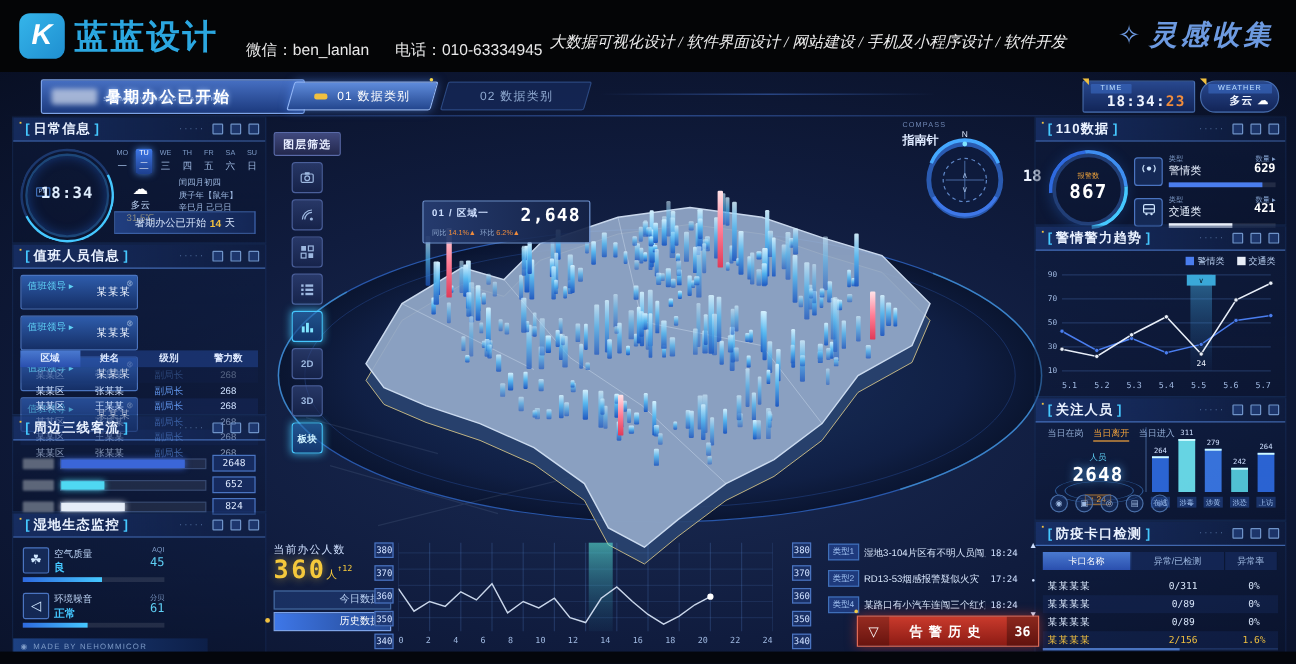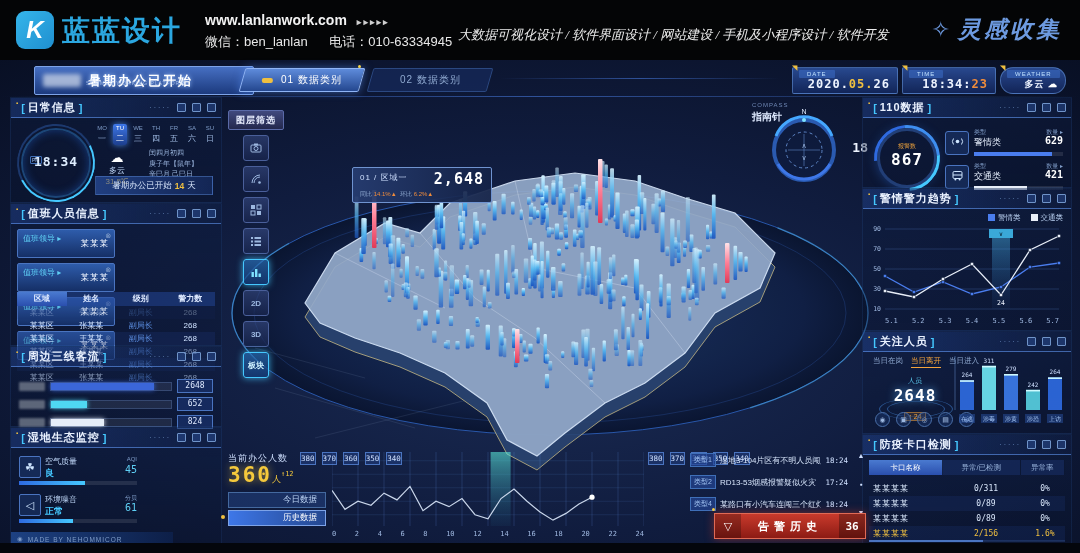--- a/index.html
+++ b/index.html
@@ -128,21 +128,21 @@
   .lbtn svg{display:block;}
   
   #compass{position:absolute;left:748px;top:42px;width:120px;height:96px;}
   #compass .en{position:absolute;left:4px;top:0;font-size:6px;color:#6f87b4;letter-spacing:1px;}
   #compass .cn{position:absolute;left:4px;top:8px;font-size:10px;color:#dfeaff;font-weight:bold;}
   #compass .bearing{position:absolute;right:0;top:38px;font-size:13px;color:#eef4ff;font-weight:bold;
     font-family:"DejaVu Sans Mono",monospace;}
   
   #tip{position:absolute;left:352px;top:107px;width:138px;height:34px;
     background:linear-gradient(90deg,rgba(38,60,112,.95),rgba(20,34,70,.92));border:1px solid #6f93d0;border-radius:2px;}
-  #tip .l1{position:absolute;left:7px;top:4px;font-size:8px;color:#cfe0ff;letter-spacing:1px;}
+  #tip .l1{position:absolute;left:7px;top:4px;font-size:8px;color:#cfe0ff;letter-spacing:1px;font-weight:bold;}
   #tip .v{position:absolute;right:7px;top:2px;font-size:15px;font-weight:bold;color:#fff;
     font-family:"DejaVu Sans Mono",monospace;letter-spacing:1px;}
   #tip .l2{position:absolute;left:7px;bottom:3px;font-size:6px;color:#8fa9d0;}
   #tip .l2 b{color:#f08c3c;font-weight:normal;}
   
   .metric{position:absolute;left:82px;width:118px;height:32px;}
   .metric .ibox{position:absolute;left:0;top:3px;width:22px;height:22px;border:1px solid #4a74c0;border-radius:3px;
     background:rgba(30,60,120,.5);display:flex;align-items:center;justify-content:center;}
   .metric .tl{position:absolute;left:29px;top:0;font-size:6px;color:#7f9cc8;}
   .metric .nm{position:absolute;left:29px;top:8px;font-size:9px;color:#e8f1ff;}
@@ -190,21 +190,21 @@
   .cpScroll i{display:block;width:58%;height:100%;background:#4a74c0;}
   
   #officeLbl{position:absolute;left:228px;top:392px;font-size:9px;color:#cfe0ff;letter-spacing:1px;}
   #officeNum{position:absolute;left:228px;top:403px;color:#f5c93c;font-family:"DejaVu Sans Mono",monospace;}
   #officeNum .n{font-size:21px;font-weight:bold;letter-spacing:2px;text-shadow:0 0 8px rgba(245,200,60,.6);}
   #officeNum .u{font-size:9px;} #officeNum .d{font-size:7px;vertical-align:6px;}
   .obtn{position:absolute;left:228px;width:88px;height:14px;font-size:8.5px;display:flex;align-items:center;
     justify-content:flex-end;padding-right:8px;color:#bdd4f5;background:rgba(35,65,130,.55);border:1px solid #44699f;}
   .obtn.on{background:linear-gradient(90deg,#3e77e8,#24478f);color:#fff;border:1px solid #7da3e8;}
   .obtn .ydot{position:absolute;left:-8px;top:4px;width:4px;height:4px;border-radius:50%;background:#f0c040;}
-  .ycol{position:absolute;width:28px;display:flex;flex-direction:row;gap:6px;}
+  .ycol{position:absolute;width:28px;display:flex;flex-direction:column;gap:6px;align-items:flex-end;}
   .ybox{height:11px;border:1px solid #4a74c0;background:rgba(28,52,108,.85);color:#cfe0ff;font-size:7.5px;
     text-align:center;line-height:11px;font-family:"DejaVu Sans Mono",monospace;}
   
   .arow{position:absolute;left:690px;width:158px;height:16px;display:flex;align-items:center;gap:4px;}
   .atag{font-size:7px;color:#9fc0f0;background:rgba(35,70,150,.7);border:1px solid #3f6fb8;padding:1px 3px;white-space:nowrap;}
   .atxt{flex:1;font-size:8px;color:#d6e4fa;white-space:nowrap;overflow:hidden;}
   .atime{font-size:7.5px;color:#cfe0ff;font-family:"DejaVu Sans Mono",monospace;}
   #alertCtrl{position:absolute;left:856px;top:392px;width:10px;height:64px;display:flex;flex-direction:column;
     align-items:center;justify-content:space-between;color:#cfe0ff;font-size:7px;}
   #histBar{position:absolute;left:714px;top:453px;width:150px;height:24px;display:flex;align-items:center;
@@ -217,21 +217,20 @@
   .svgwrap svg{display:block;}
 </style>
 </head>
 <body>
 
 <div id="siteHeader">
   <div id="logoBox">
       <span>K</span>
     </div>
   <div id="logoText">蓝蓝设计</div>
-  <div id="hdrUrl"><span>www.lanlanwork.com</span><span class="arr">▸▸▸▸▸</span></div>
   <div id="hdrContact">
     <span>微信：ben_lanlan</span>
     <span>电话：010-63334945</span>
   </div>
   <div id="hdrServices">大数据可视化设计 / 软件界面设计 / 网站建设 / 手机及小程序设计 / 软件开发</div>
   <div id="collect">
     <span class="ic">✧</span>
     <span class="tx">灵感收集</span>
   </div>
 </div>
@@ -545,25 +544,20 @@
   <div id="subTitle">SUMMER WORKING PLATFORM</div>
   <div class="tab on" style="left:242px;width:118px;">
     <span class="tabDash"></span>
     <span>01 数据类别</span>
   </div>
   <div class="cornerDot" style="left:358px;top:5px;"></div>
   <div class="tab off" style="left:370px;width:118px;">
     <span>02 数据类别</span>
   </div>
   <div class="hline" style="left:500px;top:18px;width:280px;"></div>
-  <div class="infoBlk" style="left:792px;width:104px;">
-    <span class="tick">◥</span>
-    <span class="lbl">DATE</span>
-    <span class="val"><span>2020.</span><span class="yel">05.</span><span>26</span></span>
-  </div>
   <div class="infoBlk" style="left:902px;width:92px;">
     <span class="tick">◥</span>
     <span class="lbl">TIME</span>
     <span class="val"><span>18:34:</span><span class="org">23</span></span>
   </div>
   <div class="infoBlk" style="left:1000px;width:64px;border-radius:13px;">
     <span class="tick">◥</span>
     <span class="lbl">WEATHER</span>
     <span class="val" style="font-size:9px;font-family:'Liberation Sans',sans-serif;"><span>多云</span> <span style="color:#fff">☁</span></span>
   </div>

